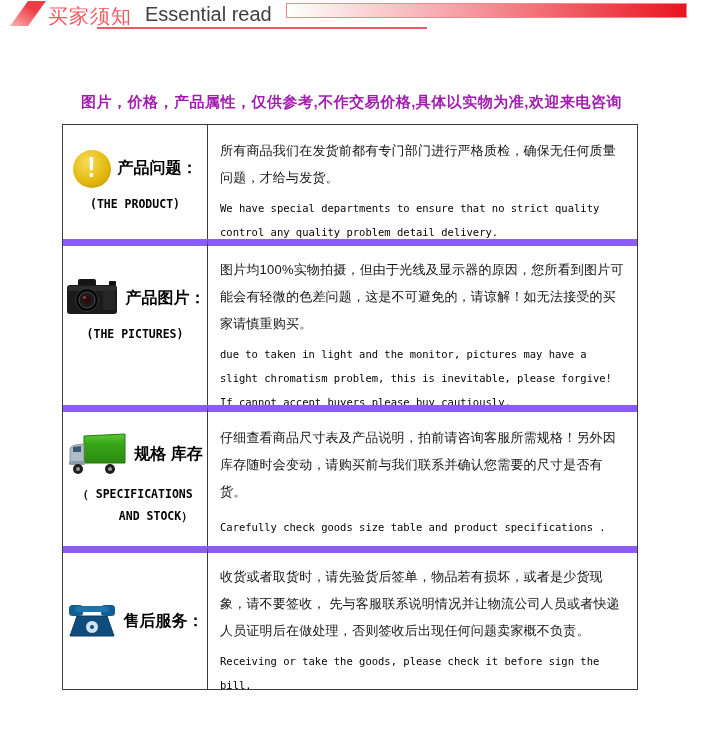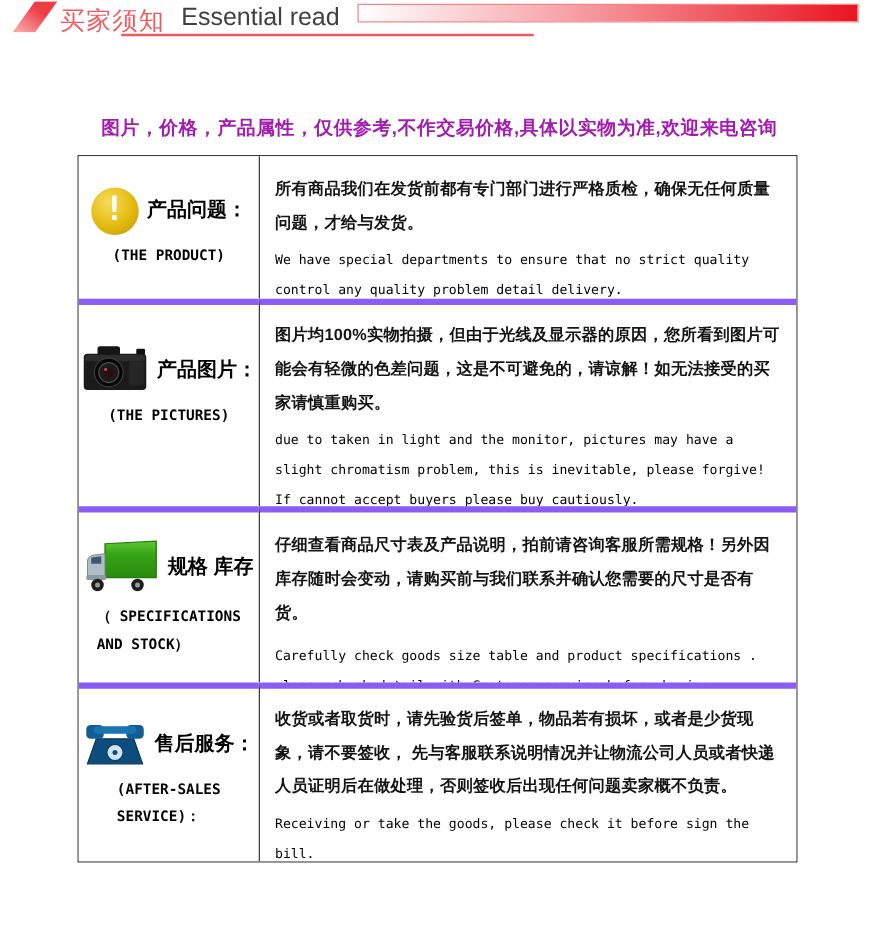--- a/index.html
+++ b/index.html
@@ -23,31 +23,31 @@
   .notice { position:absolute; left:0; top:93px; width:703px; text-align:center;
             font-size:15px; font-weight:bold; color:#a21caf; letter-spacing:.5px; }
 
   
   .tbl { position:absolute; left:62px; top:124px; width:576px;
          display:grid; grid-template-columns:144px 1fr;
          grid-template-rows:114px 166px 141px 143px;
          border:1px solid #3c3c3c; }
   .cell { background:#fff; }
   .rc { border-left:1px solid #3c3c3c; padding:10px 12px 0 12px; }
-  .bt { border-top:5px solid #8b5cf6; }
+  .bt { border-top:7px solid #8b5cf6; }
 
   .lc { display:flex; flex-direction:column; align-items:center;
         justify-content:center; gap:5px; padding:4px 2px; }
   .lc.top { justify-content:flex-start; padding-top:32px; }
   .label-row { display:flex; align-items:center; gap:7px; }
   .lbl-cn { font-size:16px; font-weight:bold; color:#000; white-space:nowrap; }
   .lbl-en { font-family:"DejaVu Sans Mono", monospace; font-weight:bold; font-size:11.5px;
-            line-height:22px; text-align:left; white-space:pre-line; color:#000; }
+            line-height:22px; text-align:right; white-space:pre-line; color:#000; }
 
-  .body-cn { font-size:13px; line-height:27px; color:#141414; letter-spacing:.2px;font-weight:bold; }
+  .body-cn { font-size:13px; line-height:27px; color:#141414; letter-spacing:.2px; }
   .body-en { font-family:"DejaVu Sans Mono", monospace; font-size:10.5px; line-height:24px;
              margin-top:5px; white-space:pre-line; color:#000; }
 
   
   .ic-excl { width:38px; height:38px; border-radius:50%;
              background:radial-gradient(circle at 38% 32%, #f6dc5a 0%, #e4ba10 55%, #bd9206 100%);
              display:flex; align-items:center; justify-content:center;
              color:#fff; font-size:27px; font-weight:bold;
              font-family:"DejaVu Sans Mono", monospace; }
   .ic-excl span { transform:translateY(-1px); }
@@ -144,22 +144,20 @@
         <svg width="50" height="38" viewBox="0 0 50 38">
           <path d="M10,14 L40,14 L47,34 L3,34 Z" fill="#0d4c7c" stroke="#083a5e" stroke-width="1"></path>
           <rect x="2" y="3" width="14" height="11" rx="3.5" fill="#125d92"></rect>
           <rect x="34" y="3" width="14" height="11" rx="3.5" fill="#125d92"></rect>
           <rect x="8" y="4" width="34" height="6" rx="3" fill="#1a74b0"></rect>
           <circle cx="25" cy="25" r="6.5" fill="#cfe3f0" stroke="#0a4168" stroke-width="1"></circle>
           <circle cx="25" cy="25" r="2" fill="#0d4c7c"></circle>
         </svg>
         <span class="lbl-cn">售后服务：</span>
       </div>
-      <div class="lbl-en">(AFTER-SALES
-SERVICE)：</div>
     </div>
     <div class="cell rc bt">
       <p class="body-cn">收货或者取货时，请先验货后签单，物品若有损坏，或者是少货现象，请不要签收， 先与客服联系说明情况并让物流公司人员或者快递人员证明后在做处理，否则签收后出现任何问题卖家概不负责。</p>
       <p class="body-en">Receiving or take the goods, please check it before sign the bill.</p>
     </div>
 
   </div>
 </div>
 
 </body></html>

